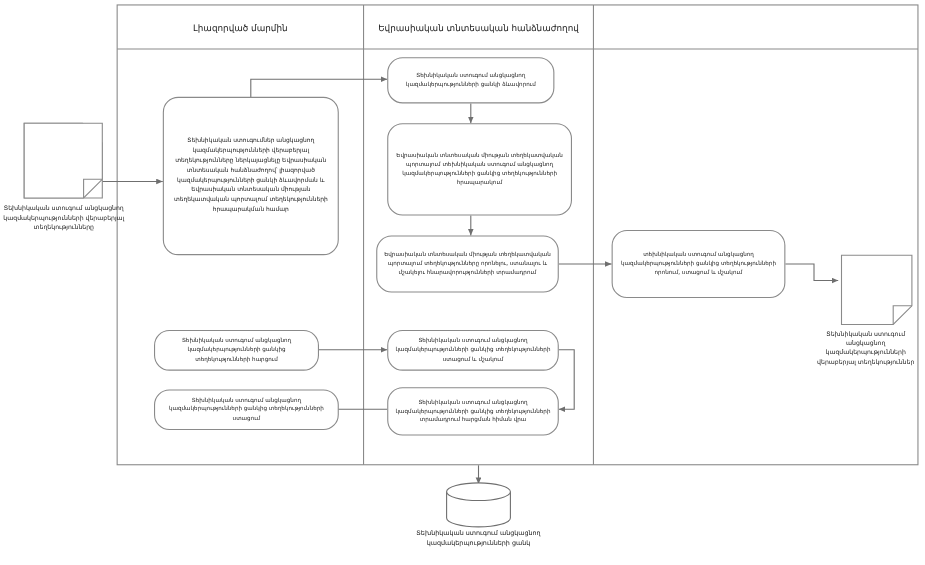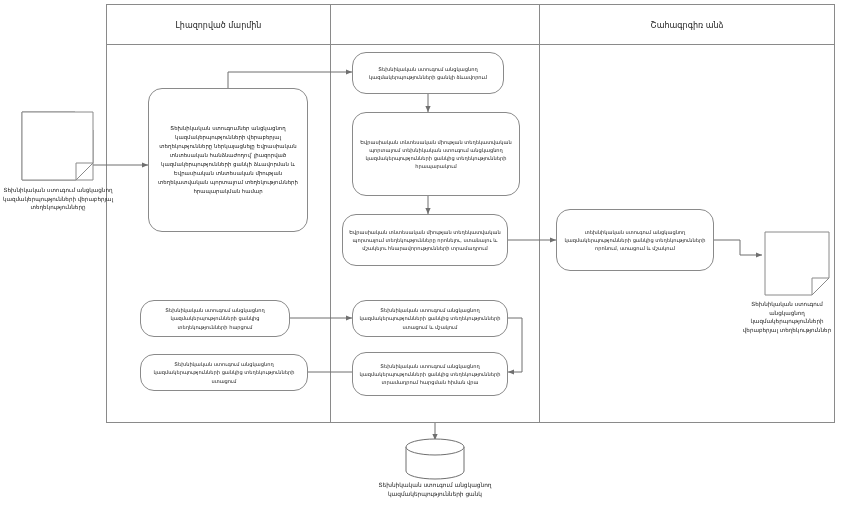--- a/index.html
+++ b/index.html
@@ -72,21 +72,21 @@
 
       <path d="M508,318 L522,318 L522,372 L508,372"></path>
 
       <path d="M352,372 L290,372"></path>
 
       <path d="M435,423 L435,440"></path>
     </g>
   </svg>
 
   <div class="lane-title" style="left:107px;top:5px;width:223px;height:40px;">Լիազորված մարմին</div>
-  <div class="lane-title" style="left:540px;top:5px;width:294px;height:40px;">Շահագրգիռ անձ</div>
+  <div class="lane-title" style="left:331px;top:5px;width:208px;height:40px;">Եվրասիական տնտեսական հանձնաժողով</div>
 
   <svg class="layer" viewBox="0 0 841 514">
     <path d="M22,112 L75,112 L93,130 L93,180 L22,180 Z" fill="#ffffff" stroke="#8a8a8a" stroke-width="1" transform="translate(0,0)"></path>
     <path d="M22,112 L93,112 L93,163 L76,180 L22,180 Z" fill="#ffffff" stroke="#8a8a8a" stroke-width="1"></path>
     <path d="M76,180 L76,163 L93,163" fill="none" stroke="#8a8a8a" stroke-width="1"></path>
   </svg>
   <div class="doc-label" style="left:0px;top:186px;width:116px;">Տեխնիկական ստուգում անցկացնող կազմակերպությունների վերաբերյալ տեղեկությունները</div>
 
   <svg class="layer" viewBox="0 0 841 514">
     <path d="M765,232 L829,232 L829,278 L812,295 L765,295 Z" fill="#ffffff" stroke="#8a8a8a" stroke-width="1"></path>

